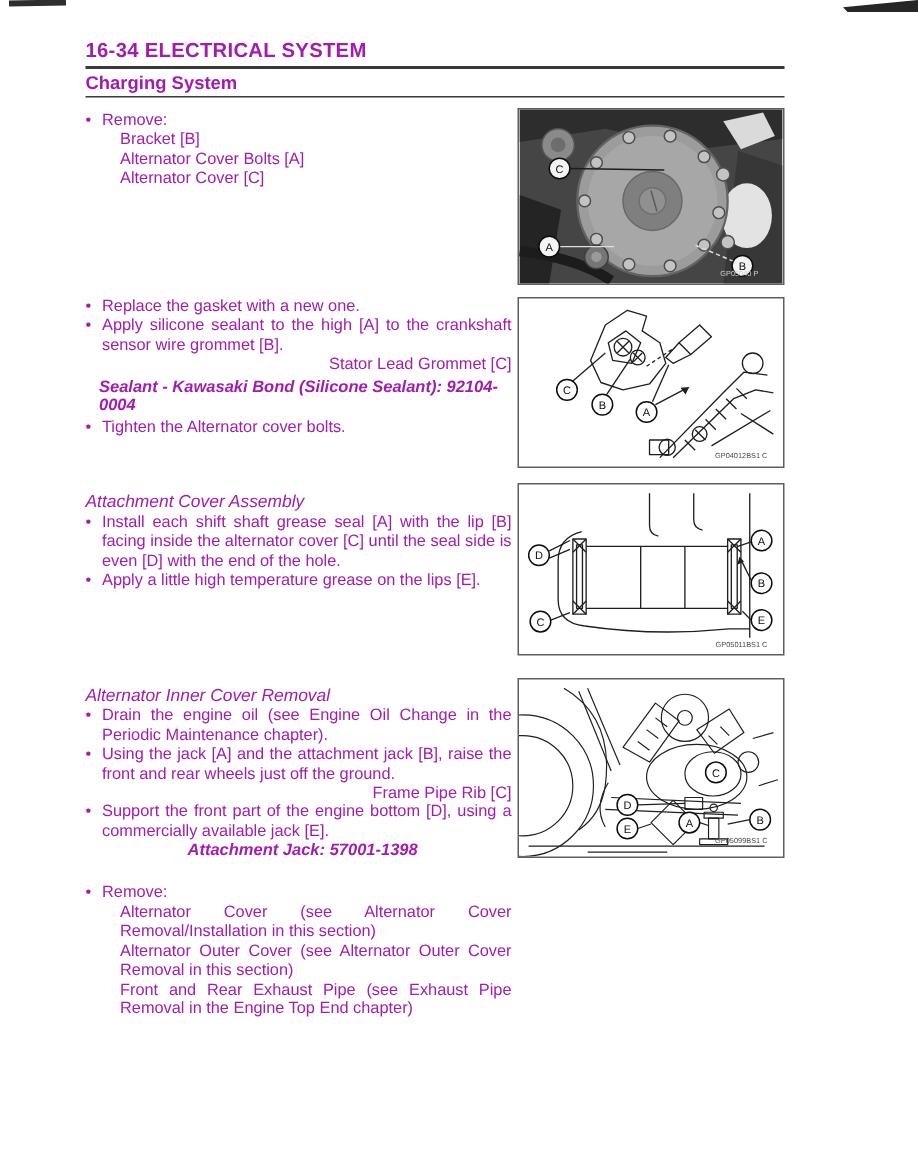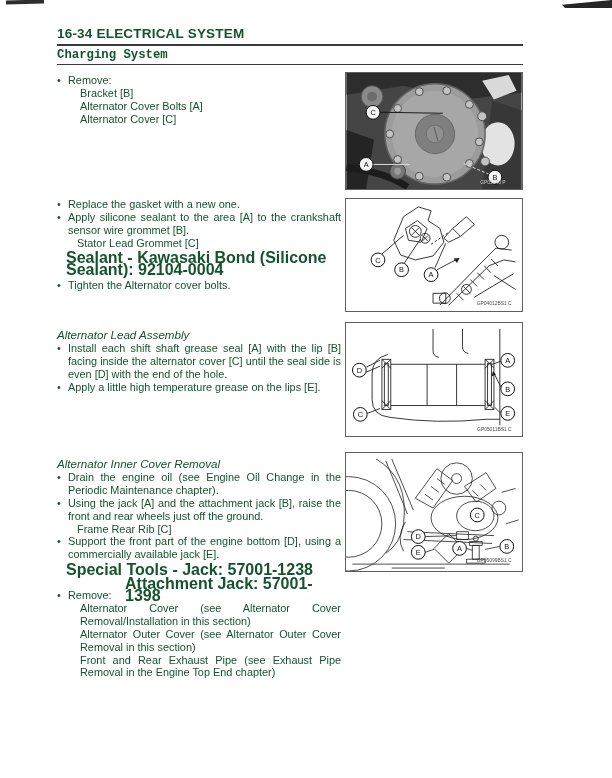--- a/index.html
+++ b/index.html
@@ -1,35 +1,35 @@
 <!DOCTYPE html>
 <html><head>
 <meta charset="utf-8">
 <style>
   html,body { margin:0; padding:0; background:#ffffff; }
   .page {
     position:relative; width:612px; height:778px; background:#ffffff;
-    font-family:"Liberation Sans", sans-serif; color:#14532d; overflow:hidden;
+    font-family:"Liberation Sans", sans-serif; color:#a21caf; overflow:hidden;
   }
   .mark-left { position:absolute; left:6px; top:0; width:38px; height:4px; background:#2e2e2e; transform:rotate(-1.2deg); }
   .mark-right { position:absolute; left:562px; top:0; width:50px; height:8px; background:#262626;
                 clip-path:polygon(0 60%,100% 0,100% 100%,6% 100%); }
   .h1 { position:absolute; left:57px; top:26px; font-size:13.5px; font-weight:bold; letter-spacing:.2px; white-space:nowrap; }
   .rule1 { position:absolute; left:57px; top:44px; width:466px; height:2px; background:#3a3a3a; }
-  .h2 { position:absolute; left:57px; top:48px; font-size:12.3px; font-weight:bold; white-space:nowrap;font-family:Liberation Mono, monospace; }
+  .h2 { position:absolute; left:57px; top:48px; font-size:12.3px; font-weight:bold; white-space:nowrap; }
   .rule2 { position:absolute; left:57px; top:63.5px; width:466px; height:1.6px; background:#3a3a3a; }
 
   .block { position:absolute; left:57px; width:284px; font-size:10.9px; line-height:12.9px; }
   .block p { margin:0; }
   .bp { position:relative; padding-left:11px; }
   .bp .bullet { position:absolute; left:0; top:0; }
   .just { text-align:justify; }
   .sub { padding-left:23px; }
-  .subm { padding-left:20px; }
-  .spec { font-weight:bold; font-size:16px; line-height:12px; padding-left:9px; margin:2.5px 0 2.5px 0 !important; }
+  .subm { padding-left:20px;text-align:right; }
+  .spec { font-weight:bold; font-size:11px; line-height:12px; padding-left:9px; margin:2.5px 0 2.5px 0 !important;font-style:italic; }
   .spec2 { padding-left:68px; margin-top:0 !important; }
   .ihead { font-style:italic; font-size:11.6px; margin:0 0 1px 0; }
 
   .fig { position:absolute; left:345px; width:178px; border:1px solid #5f5f5f; box-sizing:border-box; background:#fff; }
   .fig svg { display:block; width:100%; height:100%; }
   #fig1 { top:72px;  height:118px; }
   #fig2 { top:198px; height:114px; }
   #fig3 { top:322px; height:115px; }
   #fig4 { top:452px; height:120px; }
   svg text { font-family:"Liberation Sans", sans-serif; }
@@ -49,39 +49,38 @@
 
   <div class="block" style="top:74px">
     <p class="bp"><span class="bullet">•</span><span>Remove:</span></p>
     <p class="sub">Bracket [B]</p>
     <p class="sub">Alternator Cover Bolts [A]</p>
     <p class="sub">Alternator Cover [C]</p>
   </div>
 
   <div class="block" style="top:198px">
     <p class="bp"><span class="bullet">•</span><span>Replace the gasket with a new one.</span></p>
-    <p class="bp just"><span class="bullet">•</span><span>Apply silicone sealant to the area [A] to the crankshaft sensor wire grommet [B].</span></p>
+    <p class="bp just"><span class="bullet">•</span><span>Apply silicone sealant to the high [A] to the crankshaft sensor wire grommet [B].</span></p>
     <p class="subm">Stator Lead Grommet [C]</p>
     <p class="spec">Sealant - Kawasaki Bond (Silicone Sealant): 92104-0004</p>
     <p class="bp"><span class="bullet">•</span><span>Tighten the Alternator cover bolts.</span></p>
   </div>
 
   <div class="block" style="top:329px">
-    <p class="ihead">Alternator Lead Assembly</p>
+    <p class="ihead">Attachment Cover Assembly</p>
     <p class="bp just"><span class="bullet">•</span><span>Install each shift shaft grease seal [A] with the lip [B] facing inside the alternator cover [C] until the seal side is even [D] with the end of the hole.</span></p>
     <p class="bp"><span class="bullet">•</span><span>Apply a little high temperature grease on the lips [E].</span></p>
   </div>
 
   <div class="block" style="top:458px">
     <p class="ihead">Alternator Inner Cover Removal</p>
     <p class="bp just"><span class="bullet">•</span><span>Drain the engine oil (see Engine Oil Change in the Periodic Maintenance chapter).</span></p>
     <p class="bp just"><span class="bullet">•</span><span>Using the jack [A] and the attachment jack [B], raise the front and rear wheels just off the ground.</span></p>
-    <p class="subm">Frame Rear Rib [C]</p>
+    <p class="subm">Frame Pipe Rib [C]</p>
     <p class="bp just"><span class="bullet">•</span><span>Support the front part of the engine bottom [D], using a commercially available jack [E].</span></p>
-    <p class="spec">Special Tools - Jack: 57001-1238</p>
     <p class="spec spec2">Attachment Jack: 57001-1398</p>
   </div>
 
   <div class="block" style="top:589px">
     <p class="bp"><span class="bullet">•</span><span>Remove:</span></p>
     <p class="sub just">Alternator Cover (see Alternator Cover Removal/Installation in this section)</p>
     <p class="sub just">Alternator Outer Cover (see Alternator Outer Cover Removal in this section)</p>
     <p class="sub just">Front and Rear Exhaust Pipe (see Exhaust Pipe Removal in the Engine Top End chapter)</p>
   </div>
 

